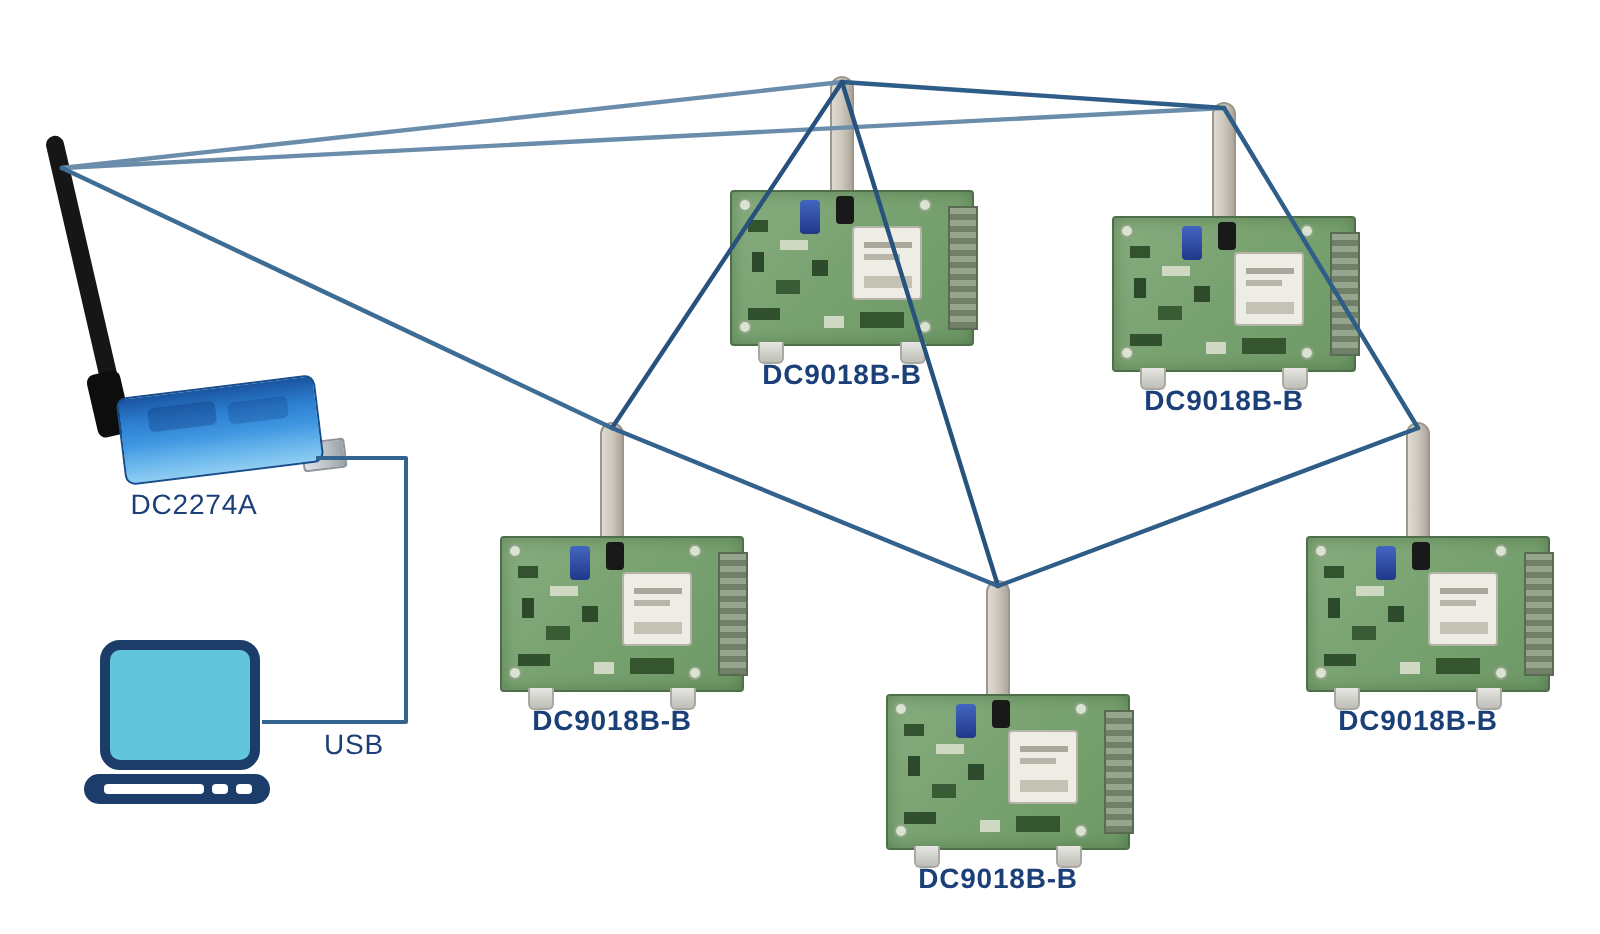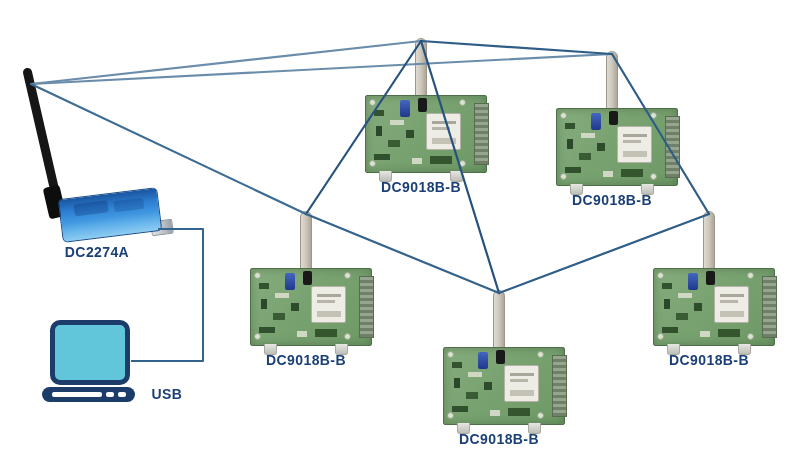--- a/index.html
+++ b/index.html
@@ -3,21 +3,21 @@
 <meta charset="utf-8">
 <style>
   * { margin:0; padding:0; box-sizing:border-box; }
   html,body { background:#ffffff; font-family:"Liberation Sans", sans-serif; }
   .stage { position:relative; width:800px; height:467px; background:#ffffff; overflow:hidden; }
 
   
   #mesh-svg { position:absolute; left:0; top:0; width:800px; height:467px; z-index:5; pointer-events:none; }
 
   
-  .dev-label { position:absolute; z-index:6; font-weight:bold; font-size:14px; letter-spacing:.4px;
+  .dev-label { position:absolute; z-index:6; font-weight:normal; font-size:14px; letter-spacing:.4px;
                color:#1b3f77; text-align:center; }
 
   
   .dongle-rod { position:absolute; left:22px; top:68px; width:9px; height:135px; background:#161616;
                 border-radius:5px; transform:rotate(-13deg); transform-origin:50% 0; z-index:3; }
   .dongle-hinge { position:absolute; left:46px; top:186px; width:17px; height:32px; background:#0d0d0d;
                   border-radius:4px; transform:rotate(-13deg); z-index:3; }
   .dongle-body { position:absolute; left:60px; top:193px; width:100px; height:44px; border-radius:5px;
                  transform:rotate(-7deg); z-index:4; border:1px solid #164e8d;
                  background:linear-gradient(180deg,#1a55a0 0%,#2d7fd2 30%,#3f97e0 55%,#68b5ec 78%,#8ecdf2 100%); }
@@ -101,21 +101,21 @@
   </div>
   <div class="dongle-plug"></div>
   <div class="dev-label" style="left:47px; top:244px; width:100px;">DC2274A</div>
 
   <div class="monitor"></div>
   <div class="computer-base">
     <div class="base-slot"></div>
     <div class="base-dot d1"></div>
     <div class="base-dot d2"></div>
   </div>
-  <div class="dev-label" style="left:142px; top:386px; width:50px; text-align:center;">USB</div>
+  <div class="dev-label" style="left:142px; top:364px; width:50px; text-align:right;">USB</div>
 
   <div class="board" style="left:365px; top:95px;">
   <div class="antenna"></div>
   <div class="pcb">
     <div class="hole tl"></div>
     <div class="hole tr"></div>
     <div class="hole bl"></div>
     <div class="hole br"></div>
     <div class="pot"></div>
     <div class="rfconn"></div>

